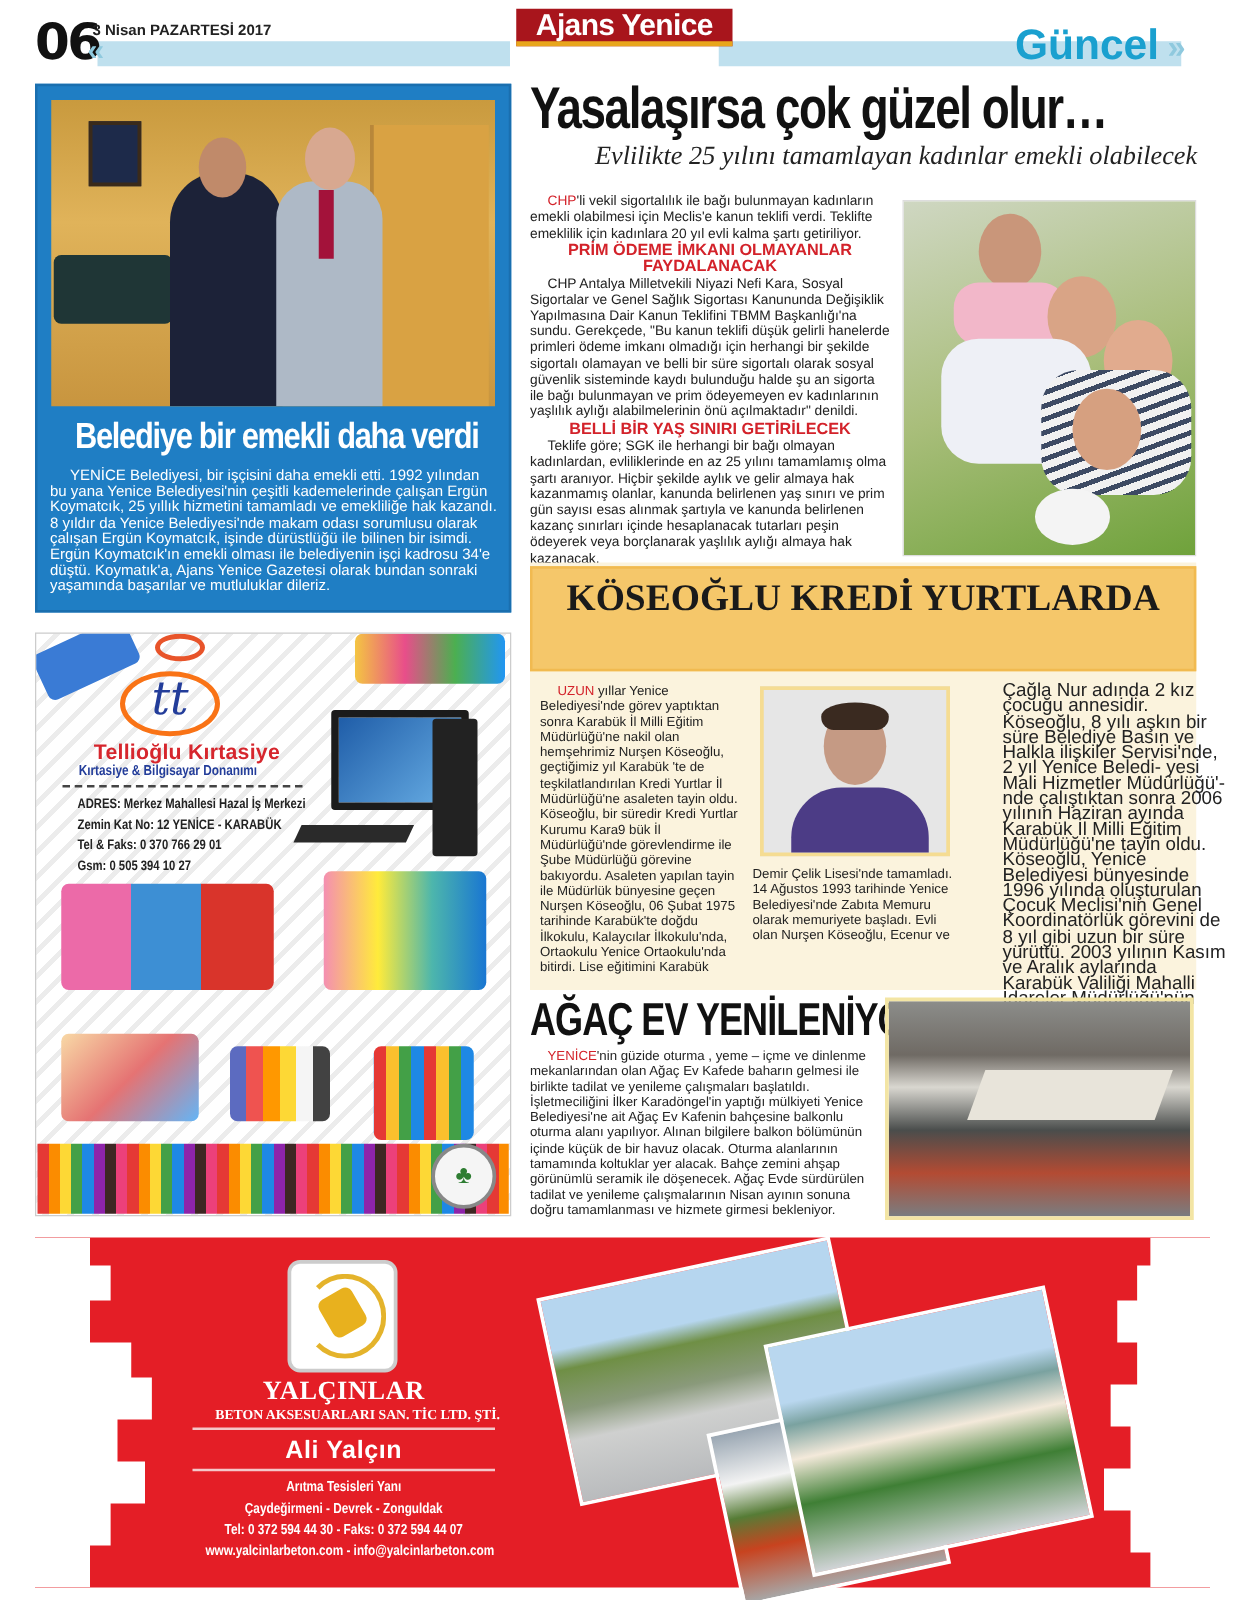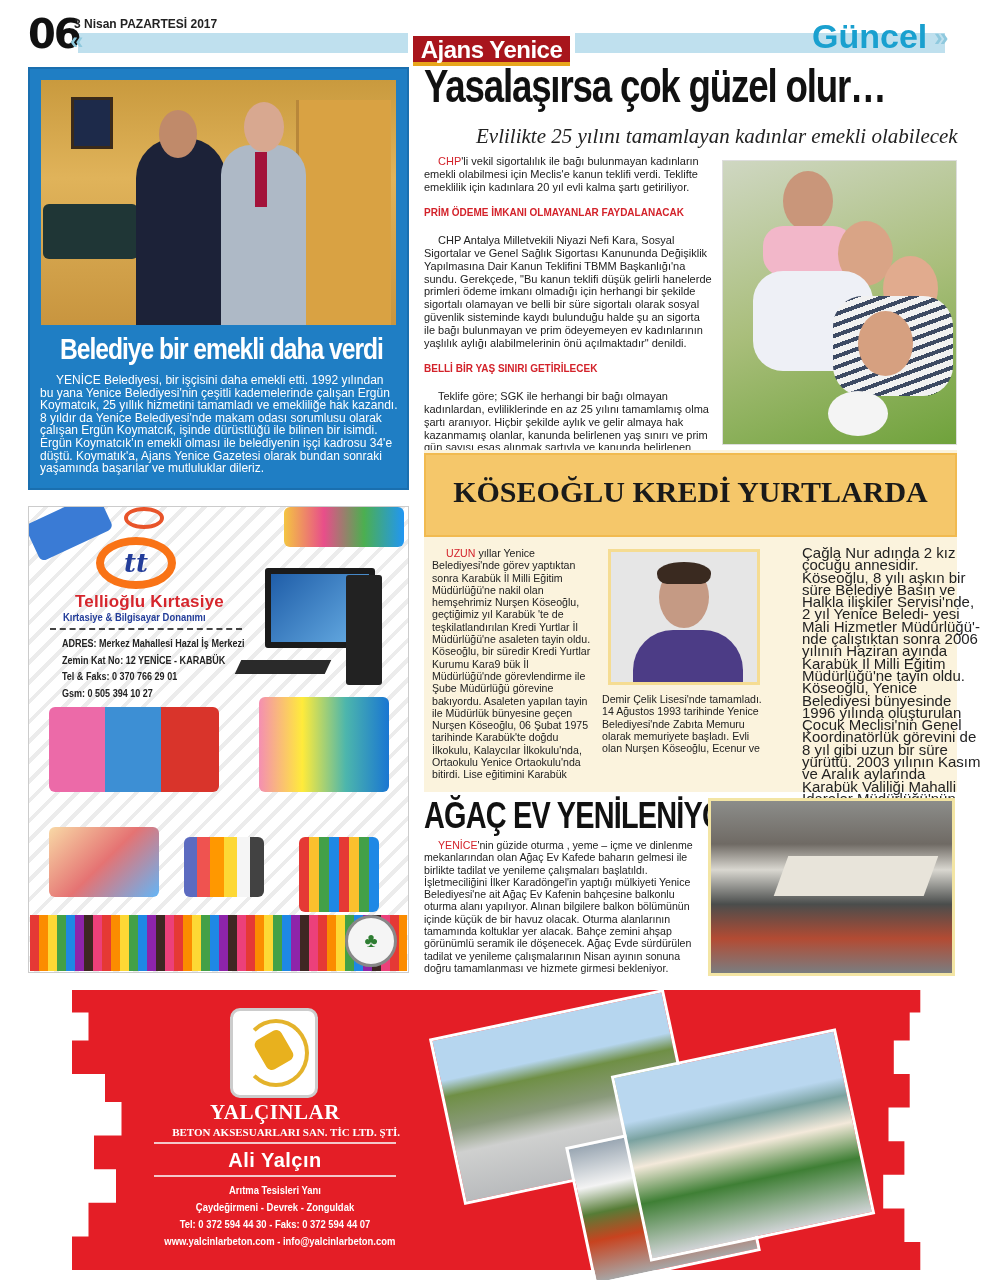--- a/index.html
+++ b/index.html
@@ -6,70 +6,70 @@
 html,body{width:998px;height:1280px;background:#fff;overflow:hidden}
 body{position:relative;font-family:"Liberation Sans",sans-serif;color:#1a1a1a}
 .abs{position:absolute}
 
 
 .pgnum{left:28px;top:14px;font-size:40px;font-weight:bold;letter-spacing:-2px;color:#111;font-family:"DejaVu Sans",sans-serif;line-height:40px}
 .pgdate{left:74px;top:17px;font-size:12px;color:#222;font-weight:bold}
 .hdr-bar{left:78px;top:33px;width:330px;height:20px;background:#bfe0ee}
 .hdr-bar2{left:575px;top:33px;width:370px;height:20px;background:#bfe0ee}
 .chev-l{left:70px;top:27px;color:#8fc9de;font-size:24px;font-weight:bold;letter-spacing:-6px}
-.logo{left:413px;top:36px;width:157px;height:30px;background:#a8151c;border-bottom:4px solid #e8a61c;color:#fff;font-weight:bold;font-size:24px;text-align:center;line-height:28px;letter-spacing:-0.5px}
+.logo{left:413px;top:7px;width:173px;height:30px;background:#a8151c;border-bottom:4px solid #e8a61c;color:#fff;font-weight:bold;font-size:24px;text-align:center;line-height:28px;letter-spacing:-0.5px}
 .section{left:812px;top:16px;font-size:34px;font-weight:bold;color:#1aa0cf;line-height:40px}
 .chev-r{left:934px;top:22px;color:#8fc9de;font-size:26px;font-weight:bold;letter-spacing:-7px}
 
 
 .bluebox{left:28px;top:67px;width:381px;height:423px;background:#1f7ec4;border:2px solid #1a6faf}
 .photo1{left:41px;top:80px;width:355px;height:245px;background:linear-gradient(180deg,#c99a3e 0%,#e0b35a 40%,#c8953f 100%);overflow:hidden}
 .photo1 .frame{position:absolute;left:30px;top:17px;width:42px;height:52px;background:#1d2a4a;border:3px solid #3a2a1a}
 .photo1 .door{position:absolute;right:5px;top:20px;width:95px;height:225px;background:#d9a243;border-left:3px solid #b8873a}
 .photo1 .chair{position:absolute;left:2px;top:124px;width:95px;height:55px;background:#1f3636;border-radius:6px}
 .photo1 .p1{position:absolute;left:95px;top:58px;width:90px;height:187px;background:#1c2238;border-radius:40px 40px 0 0}
 .photo1 .p1h{position:absolute;left:118px;top:30px;width:38px;height:48px;background:#c08a6a;border-radius:50%}
 .photo1 .p2{position:absolute;left:180px;top:65px;width:85px;height:180px;background:#aeb9c6;border-radius:30px 30px 0 0}
 .photo1 .p2h{position:absolute;left:203px;top:22px;width:40px;height:50px;background:#d8a890;border-radius:50%}
 .photo1 .tie{position:absolute;left:214px;top:72px;width:12px;height:55px;background:#a3123a}
 .bx-title{left:32px;top:333px;width:373px;text-align:center;color:#fff;font-weight:bold;font-size:29px;letter-spacing:-1.2px;transform:scaleX(0.85);transform-origin:center;white-space:nowrap}
 .bx-body{left:40px;top:374px;width:360px;color:#fff;font-size:12px;line-height:12.6px;text-indent:16px}
 
 
 .h1{left:424px;top:58px;font-size:47px;font-weight:bold;color:#111;letter-spacing:-1.5px;transform:scaleX(0.78);transform-origin:left;white-space:nowrap;line-height:56px}
-.deck{left:476px;top:124px;font-family:"Liberation Serif",serif;font-style:italic;font-size:21px;color:#222;white-space:nowrap}
+.deck{left:476px;top:112px;font-family:"Liberation Serif",serif;font-style:italic;font-size:21px;color:#222;white-space:nowrap}
 .art1{left:424px;top:155px;width:288px;font-size:11px;line-height:12.8px;color:#222}
 .art1 p{text-indent:14px}
-.art1 .sub{color:#d3222a;font-weight:bold;text-indent:0;font-size:10px;margin:14px 0}
+.art1 .sub{color:#d3222a;font-weight:bold;text-align:center;text-indent:0;font-size:13px;margin:1px 0}
 .red{color:#d3222a;font-weight:normal}
 .family{left:722px;top:160px;width:235px;height:285px;background:linear-gradient(160deg,#cfd7c2 0%,#a9be7b 50%,#6fa23b 100%);border:1px solid #ddd;overflow:hidden}
 .family .c{position:absolute;border-radius:50%}
 
 
 .ybox{left:424px;top:450px;width:533px;height:342px;background:#fbf3dd}
-.ytitle{left:424px;top:453px;width:533px;height:84px;background:#f5c76a;border:2px solid #f1ba50;font-family:"Liberation Serif",serif;font-weight:bold;color:#1a1a1a;font-size:30px;text-align:center;line-height:35px;padding-top:19px}
+.ytitle{left:424px;top:453px;width:533px;height:84px;background:#f5c76a;border:2px solid #f1ba50;font-family:"Liberation Serif",serif;font-weight:bold;color:#1a1a1a;font-size:30px;text-align:center;line-height:35px;padding-top:6px}
 .ycol1{left:432px;top:547px;width:165px;font-size:10.6px;line-height:12.3px;color:#222}
 .ycol1 p{text-indent:14px}
 .portrait{left:608px;top:549px;width:152px;height:136px;background:#e6e6e6;border:3px solid #f5dc92;overflow:hidden}
 .portrait .body{position:absolute;left:22px;top:78px;width:110px;height:70px;background:#4c3c86;border-radius:40px 40px 0 0}
 .portrait .head{position:absolute;left:48px;top:14px;width:50px;height:62px;background:#c59a84;border-radius:50%}
 .portrait .hair{position:absolute;left:46px;top:10px;width:54px;height:22px;background:#3a2a20;border-radius:50% 50% 10px 10px}
 .ycol2b{left:602px;top:693px;width:165px;font-size:10.6px;line-height:12.3px;color:#222}
 .ycol3{left:802px;top:547px;width:183px;font-size:15px;line-height:12.3px;color:#222}
 
 
 .h2{left:424px;top:796px;font-size:37px;font-weight:bold;color:#111;letter-spacing:-1px;transform:scaleX(0.78);transform-origin:left;white-space:nowrap;line-height:40px}
 .art3{left:424px;top:839px;width:282px;font-size:10.6px;line-height:12.3px;color:#222}
 .art3 p{text-indent:14px}
 .cafe{left:708px;top:798px;width:247px;height:178px;border:3px solid #f3e5a4;background:linear-gradient(180deg,#8c8d8a 0%,#6f6a64 25%,#d9d7d0 40%,#4a4d4c 60%,#b34b33 80%,#7a7d80 100%);overflow:hidden}
 .cafe .roof{position:absolute;left:70px;top:55px;width:150px;height:40px;background:#e8e4da;transform:skewX(-20deg)}
 
 
 .adbox{left:28px;top:506px;width:381px;height:467px;border:1px solid #ccc;background:repeating-linear-gradient(135deg,#fff 0 10px,#ececec 10px 14px);overflow:hidden}
-.tt-logo{left:96px;top:537px;width:80px;height:52px;border:8px solid #f97316;border-radius:50%;color:#233d9a;font-weight:bold;font-style:italic;font-size:26px;text-align:center;line-height:36px;font-family:"DejaVu Serif",serif}
+.tt-logo{left:96px;top:537px;width:80px;height:52px;border:4px solid #f97316;border-radius:50%;color:#233d9a;font-weight:normal;font-style:italic;font-size:37px;text-align:center;line-height:36px;font-family:"DejaVu Serif",serif}
 .ad-name{left:75px;top:592px;font-size:17px;font-weight:bold;color:#d6262d;white-space:nowrap;letter-spacing:0.2px}
 .ad-tag{left:63px;top:611px;font-size:11.5px;font-weight:bold;color:#233d9a;transform:scaleX(0.82);transform-origin:left;white-space:nowrap}
 .ad-dash{left:50px;top:628px;width:192px;border-top:2px dashed #444}
 .ad-lines{left:62px;top:635px;font-size:11px;font-weight:bold;color:#222;line-height:16.5px;transform:scaleX(0.82);transform-origin:left;white-space:nowrap}
 .pc{left:265px;top:568px;width:110px;height:80px;background:linear-gradient(135deg,#1f5da8,#6ab0e6);border:6px solid #1b1b1b;border-radius:3px}
 .tower{left:346px;top:575px;width:36px;height:110px;background:#222;border-radius:3px}
 .kbd{left:238px;top:660px;width:90px;height:14px;background:#2a2a2a;transform:skewX(-25deg)}
 .item{position:absolute;border-radius:6px}
 .pencils{left:30px;top:915px;width:377px;height:56px;background:repeating-linear-gradient(90deg,#e53935 0 9px,#fb8c00 9px 18px,#fdd835 18px 27px,#43a047 27px 36px,#1e88e5 36px 45px,#8e24aa 45px 54px,#3e2723 54px 63px,#ec407a 63px 72px)}
 .seal{left:345px;top:915px;width:52px;height:52px;border:3px solid #888;border-radius:50%;background:#f5f5f5;color:#2e7d32;text-align:center;font-size:20px;line-height:44px}

